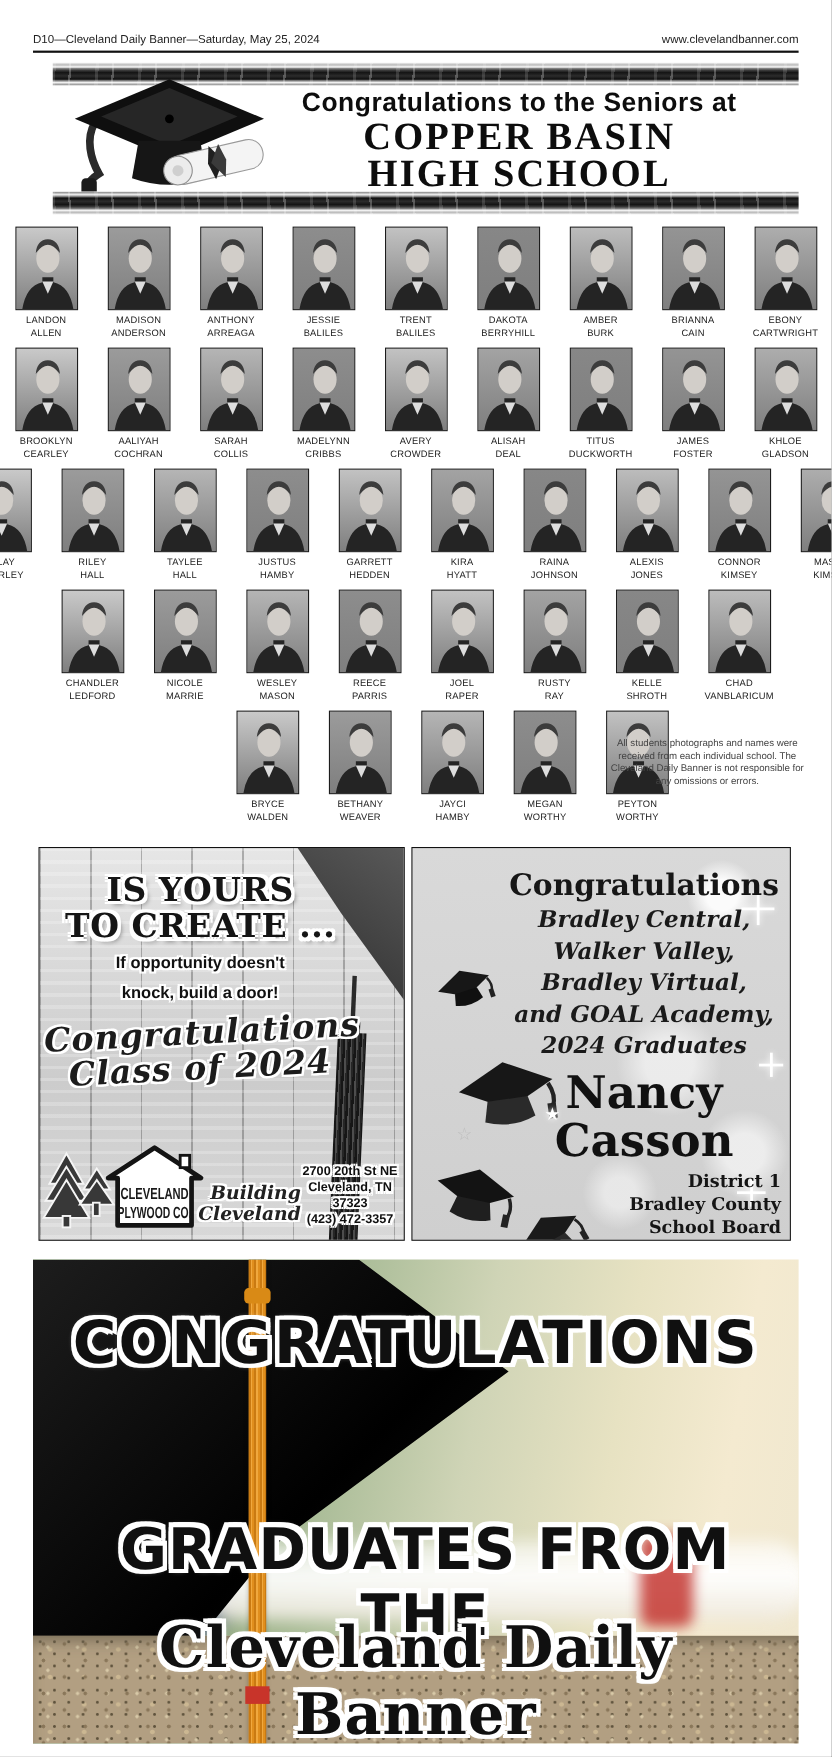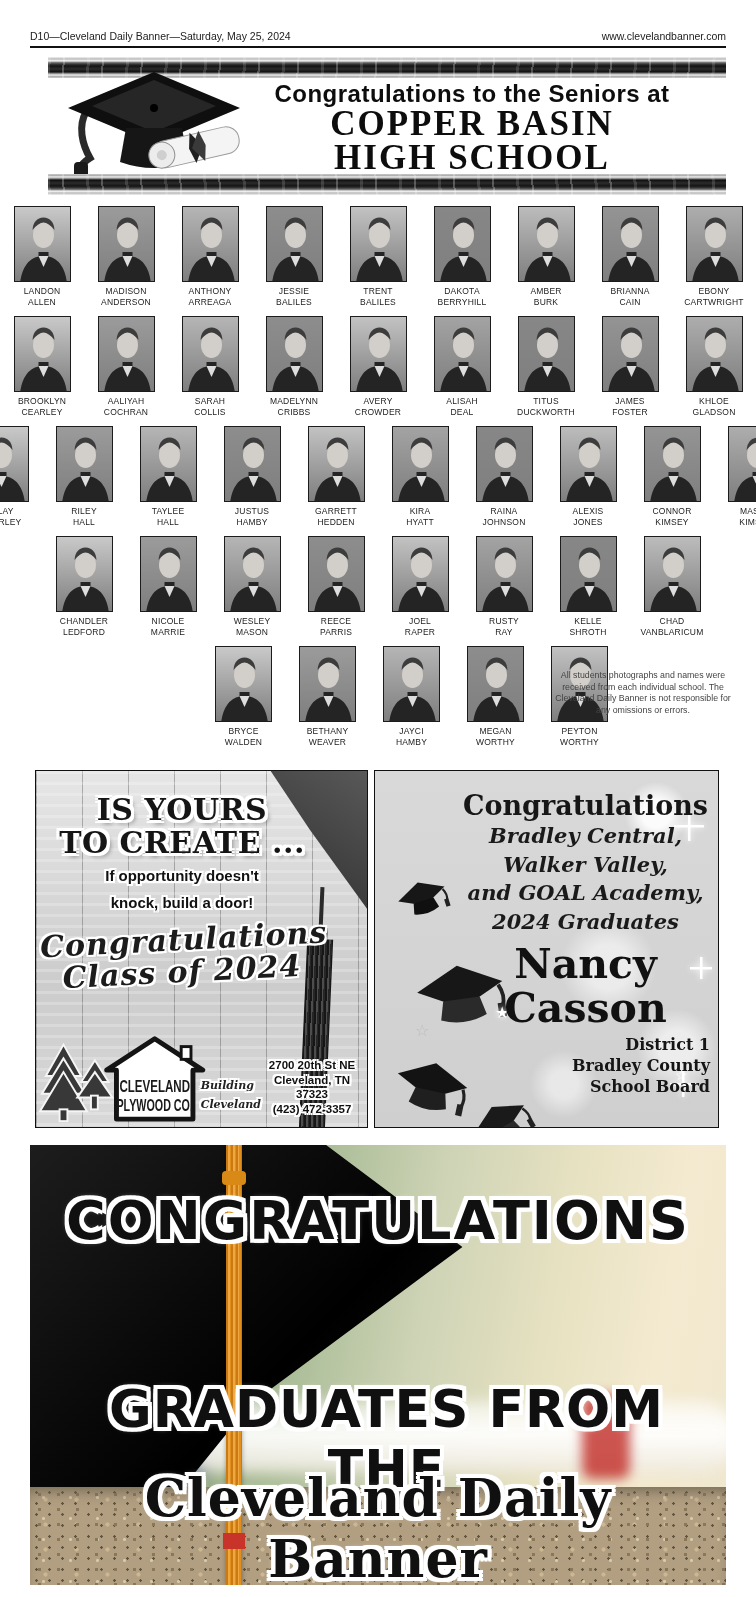--- a/index.html
+++ b/index.html
@@ -52,21 +52,21 @@
   .lad-tassel { position:absolute; right:38px; top:116px; width:26px; height:296px; transform:rotate(2.5deg); }
   .lad-tassel .cord { position:absolute; left:11px; top:0; width:4px; height:44px; background:#2a2a2a; }
   .lad-tassel .knot { position:absolute; left:6px; top:40px; width:14px; height:14px; background:#1f1f1f; border-radius:3px; }
   .lad-tassel .body { position:absolute; left:0; top:52px; width:26px; height:244px; border-radius:0 0 8px 8px;
     background:repeating-linear-gradient(90deg,#161616 0 2px,#4d4d4d 2px 3.5px,#262626 3.5px 5px); }
   .lad-text { position:absolute; top:22px; left:4px; width:284px; text-align:center; z-index:3; }
   .lad-h { font-family:"DejaVu Serif", serif; font-weight:bold; font-size:30px; line-height:33px; color:#151515; letter-spacing:.5px; }
   .lad-sub { margin-top:7px; font-family:Liberation Sans, sans-serif; font-weight:bold; font-size:15px; line-height:20px; color:#111; }
   .lad-script { margin-top:9px; transform:rotate(-3deg); font-family:"DejaVu Serif", serif; font-style:italic; font-weight:bold; font-size:30px; line-height:36px; color:#1c1c1c; letter-spacing:1px; }
   .lad-bottom { position:absolute; left:2px; right:4px; bottom:3px; display:flex; align-items:flex-end; z-index:3; }
-  .lad-tag { font-family:"DejaVu Serif", serif; font-style:italic; font-weight:bold; font-size:11px; line-height:19px; color:#222; margin:0 0 10px -6px; }
+  .lad-tag { font-family:"DejaVu Serif", serif; font-style:italic; font-weight:bold; font-size:17px; line-height:19px; color:#222; margin:0 0 10px -6px;text-align:right; }
   .lad-addr { margin-left:auto; margin-bottom:8px; width:104px; text-align:center; font-weight:bold; font-size:11.5px; line-height:14.5px; color:#101010; }
 
   
   .ad-casson { position:relative; flex:1; height:358px; border:1.5px solid #111; overflow:hidden; background:
       radial-gradient(circle at 82% 12%, rgba(255,255,255,.9) 0 14px, transparent 32px),
       radial-gradient(circle at 68% 55%, rgba(255,255,255,.55) 0 22px, transparent 48px),
       radial-gradient(circle at 88% 78%, rgba(255,255,255,.6) 0 18px, transparent 40px),
       radial-gradient(circle at 55% 88%, rgba(255,255,255,.5) 0 14px, transparent 34px),
       linear-gradient(180deg,#d9d9d9,#cfcfcf);
   }
@@ -745,20 +745,21 @@
       <span class="star" style="left:40px;top:250px">☆</span>
       <span class="star white" style="left:300px;top:296px;font-size:14px">☆</span>
       <span class="star white" style="left:120px;top:232px">★</span>
       <div class="sparkle" style="right:14px;top:40px"></div>
       <div class="sparkle" style="right:6px;top:186px;width:22px;height:22px"></div>
       <div class="sparkle" style="right:22px;top:300px;width:26px;height:26px"></div>
       <div class="rad-text">
         <div class="rad-title">Congratulations</div>
         <div class="rad-line">Bradley Central,</div>
         <div class="rad-line">Walker Valley,</div>
+        <div class="rad-line">Bradley Virtual,</div>
         <div class="rad-line">and GOAL Academy,</div>
         <div class="rad-line">2024 Graduates</div>
         <div class="rad-name" style="margin-top:6px">Nancy</div>
         <div class="rad-name">Casson</div>
         <div class="rad-role" style="margin-top:4px">District 1</div>
         <div class="rad-role">Bradley County</div>
         <div class="rad-role">School Board</div>
       </div>
     </div>
   </div>

